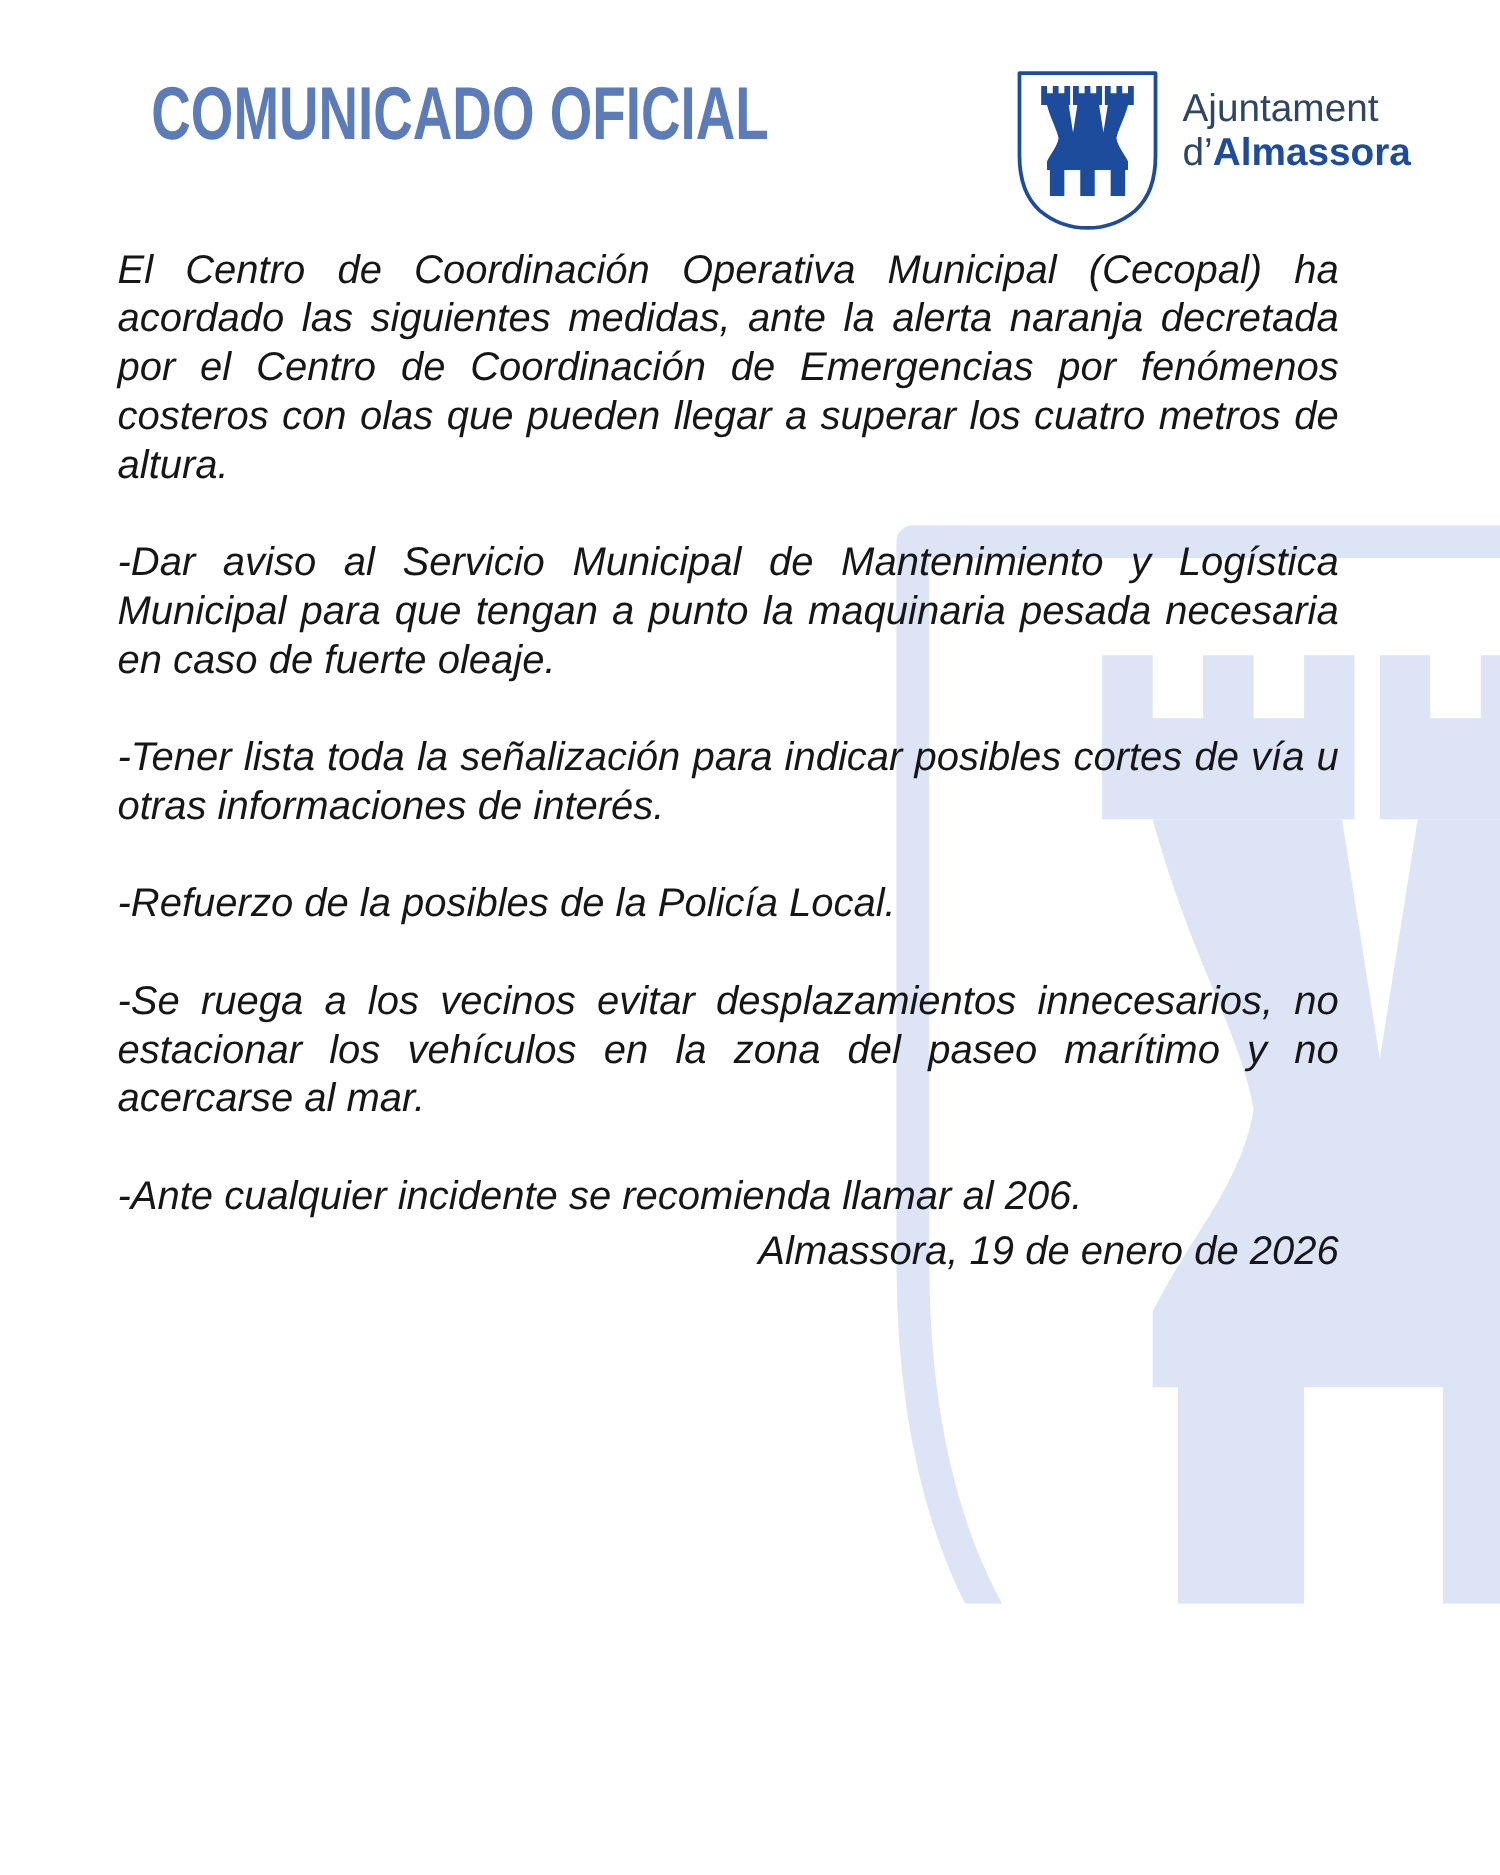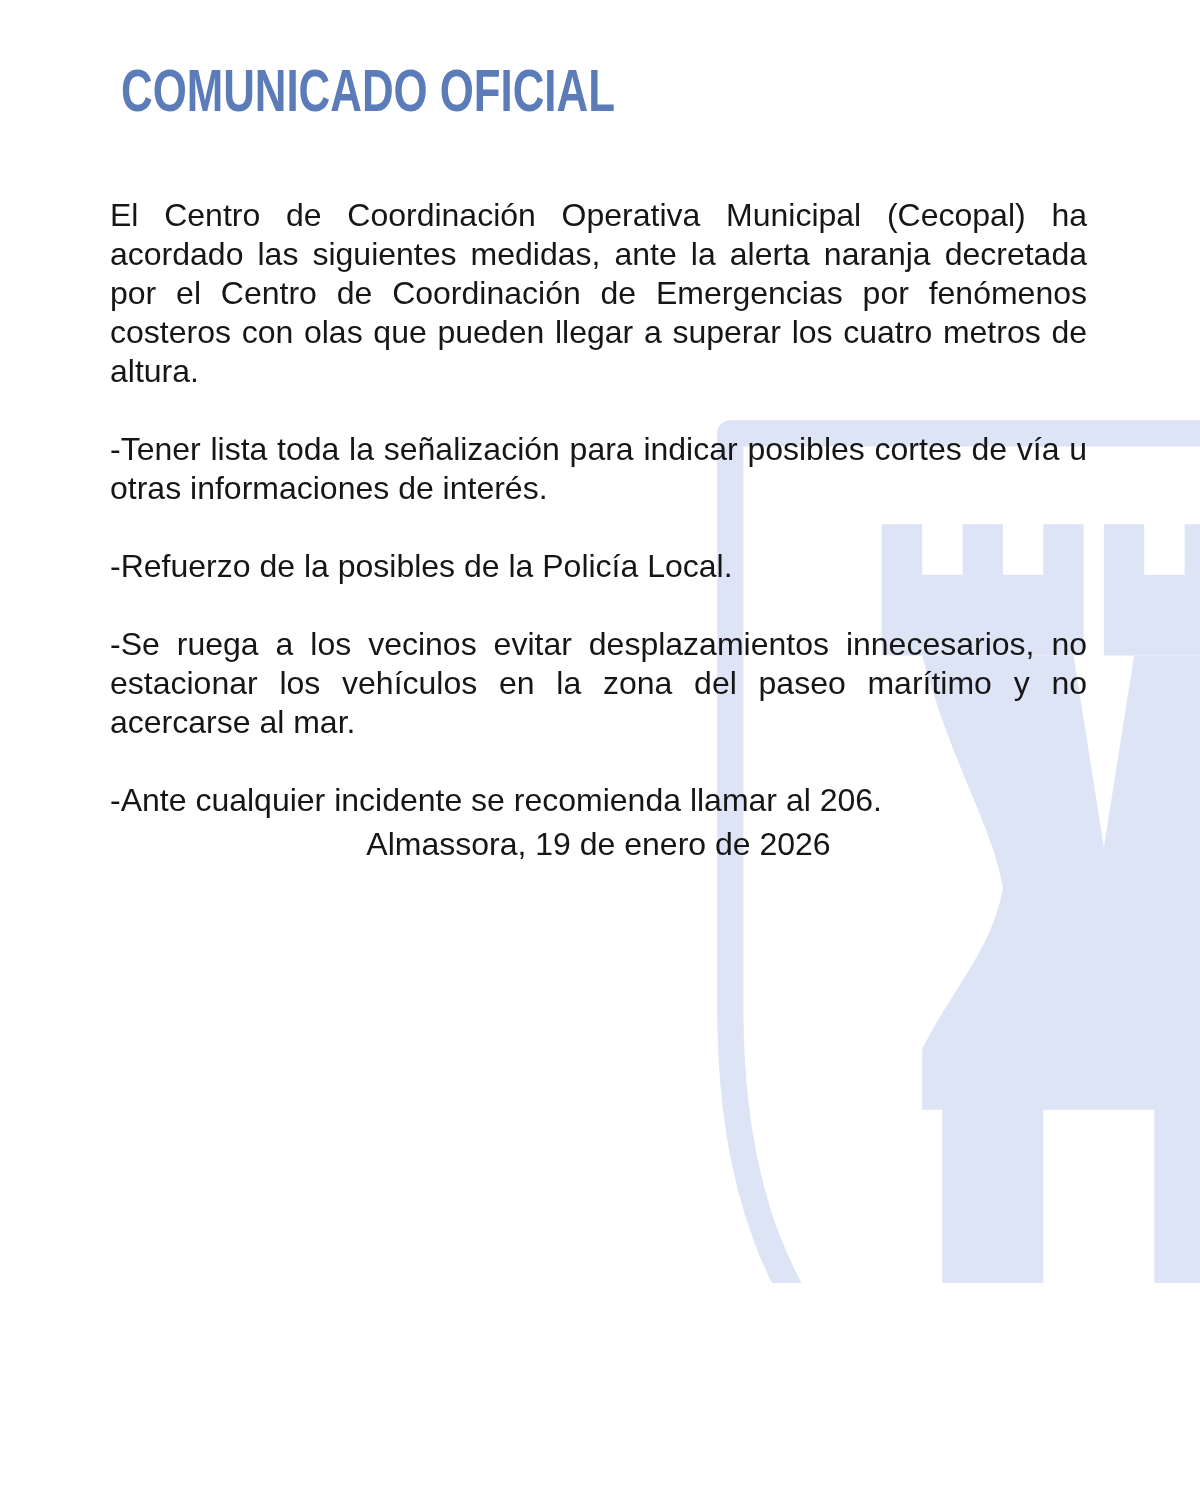--- a/index.html
+++ b/index.html
@@ -52,38 +52,39 @@
     font-size: 31px;
     line-height: 35px;
     color: var(--logo-dark, #2e4563);
     white-space: nowrap;
   }
   .logo-text .brand-bold { font-weight: bold; color: var(--logo-blue, #1e4c9c); }
 
   
   .content {
     position: absolute;
-    left: 110px;
+    left: 94px;
     top: 196px;
     width: 977px;
     z-index: 1;
     font-size: 32px;
     line-height: 39px;
+    font-style: italic;
   }
   .content p {
     margin: 0 0 39px 0;
     text-align: justify;
     text-justify: inter-word;
   }
   .content p:last-child { margin-bottom: 0; }
   .dateline {
     position: relative;
     z-index: 1;
     margin-top: 5px;
-    text-align: center;
+    text-align: right;
     font-size: 32px;
     line-height: 39px;
   }
 
   .svg-defs { position: absolute; width: 0; height: 0; overflow: hidden; }
 </style>
 </head>
 <body>
 
 <svg class="svg-defs" aria-hidden="true">
@@ -107,24 +108,34 @@
 <div class="page" style="--title-color: #5b7cb8; --logo-blue: #1e4c9c; --logo-dark: #2e4563; --watermark: #dde4f6; --body-text: #161616;">
 
   <svg class="watermark" viewBox="0 0 100 114" preserveAspectRatio="xMinYMin meet">
     <use href="#almassora-shield"></use>
   </svg>
 
   <h1 class="title">
     <span class="title-inner">COMUNICADO OFICIAL</span>
   </h1>
 
+  <div class="logo">
+    <svg class="logo-shield" viewBox="0 0 100 114">
+      <use href="#almassora-shield"></use>
+    </svg>
+    <div class="logo-text">
+      <div>Ajuntament</div>
+      <div><span>d’</span><span class="brand-bold">Almassora</span></div>
+    </div>
+  </div>
 
   <main class="content">
     <div id="paragraphs">
         <p>El Centro de Coordinación Operativa Municipal (Cecopal) ha acordado las siguientes medidas, ante la alerta naranja decretada por el Centro de Coordinación de Emergencias por fenómenos costeros con olas que pueden llegar a superar los cuatro metros de altura.</p>
+        <p>-Dar aviso al Servicio Municipal de Mantenimiento y Logística Municipal para que tengan a punto la maquinaria pesada necesaria en caso de fuerte oleaje.</p>
         <p>-Tener lista toda la señalización para indicar posibles cortes de vía u otras informaciones de interés.</p>
         <p>-Refuerzo de la posibles de la Policía Local.</p>
         <p>-Se ruega a los vecinos evitar desplazamientos innecesarios, no estacionar los vehículos en la zona del paseo marítimo y no acercarse al mar.</p>
         <p>-Ante cualquier incidente se recomienda llamar al 206.</p>
       </div>
     <div class="dateline">Almassora, 19 de enero de 2026</div>
   </main>
 
 </div>
 

